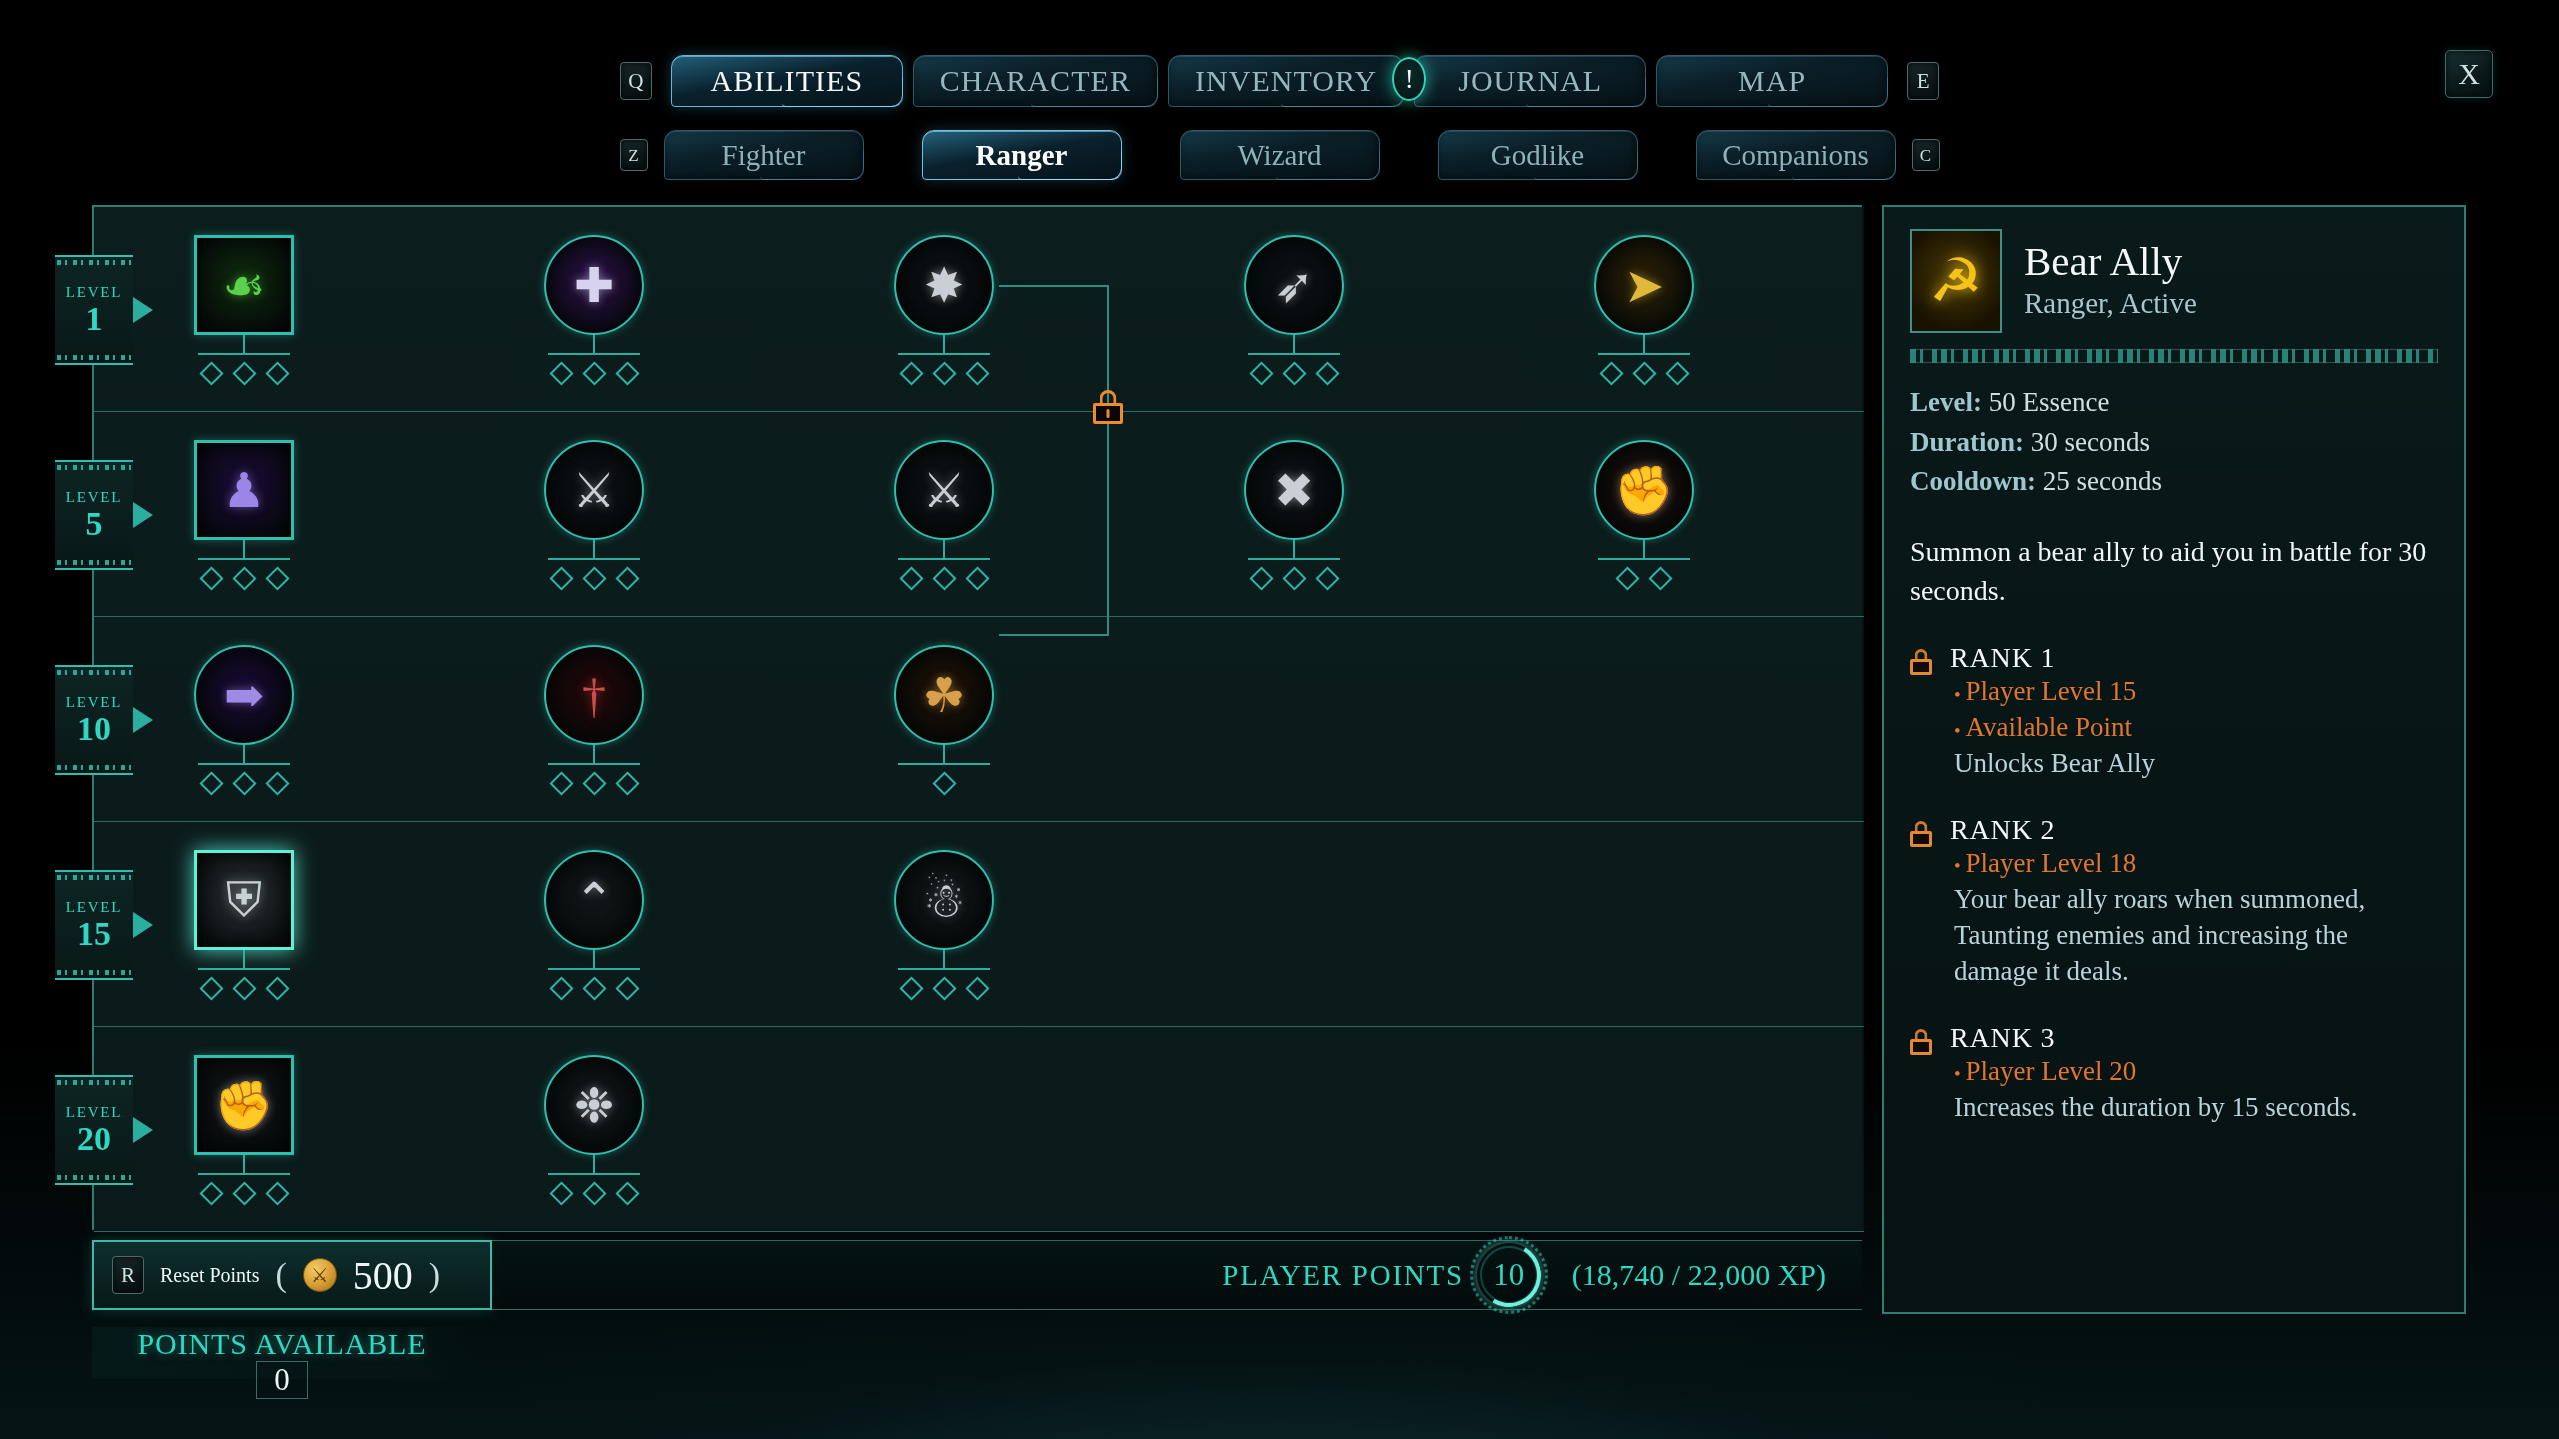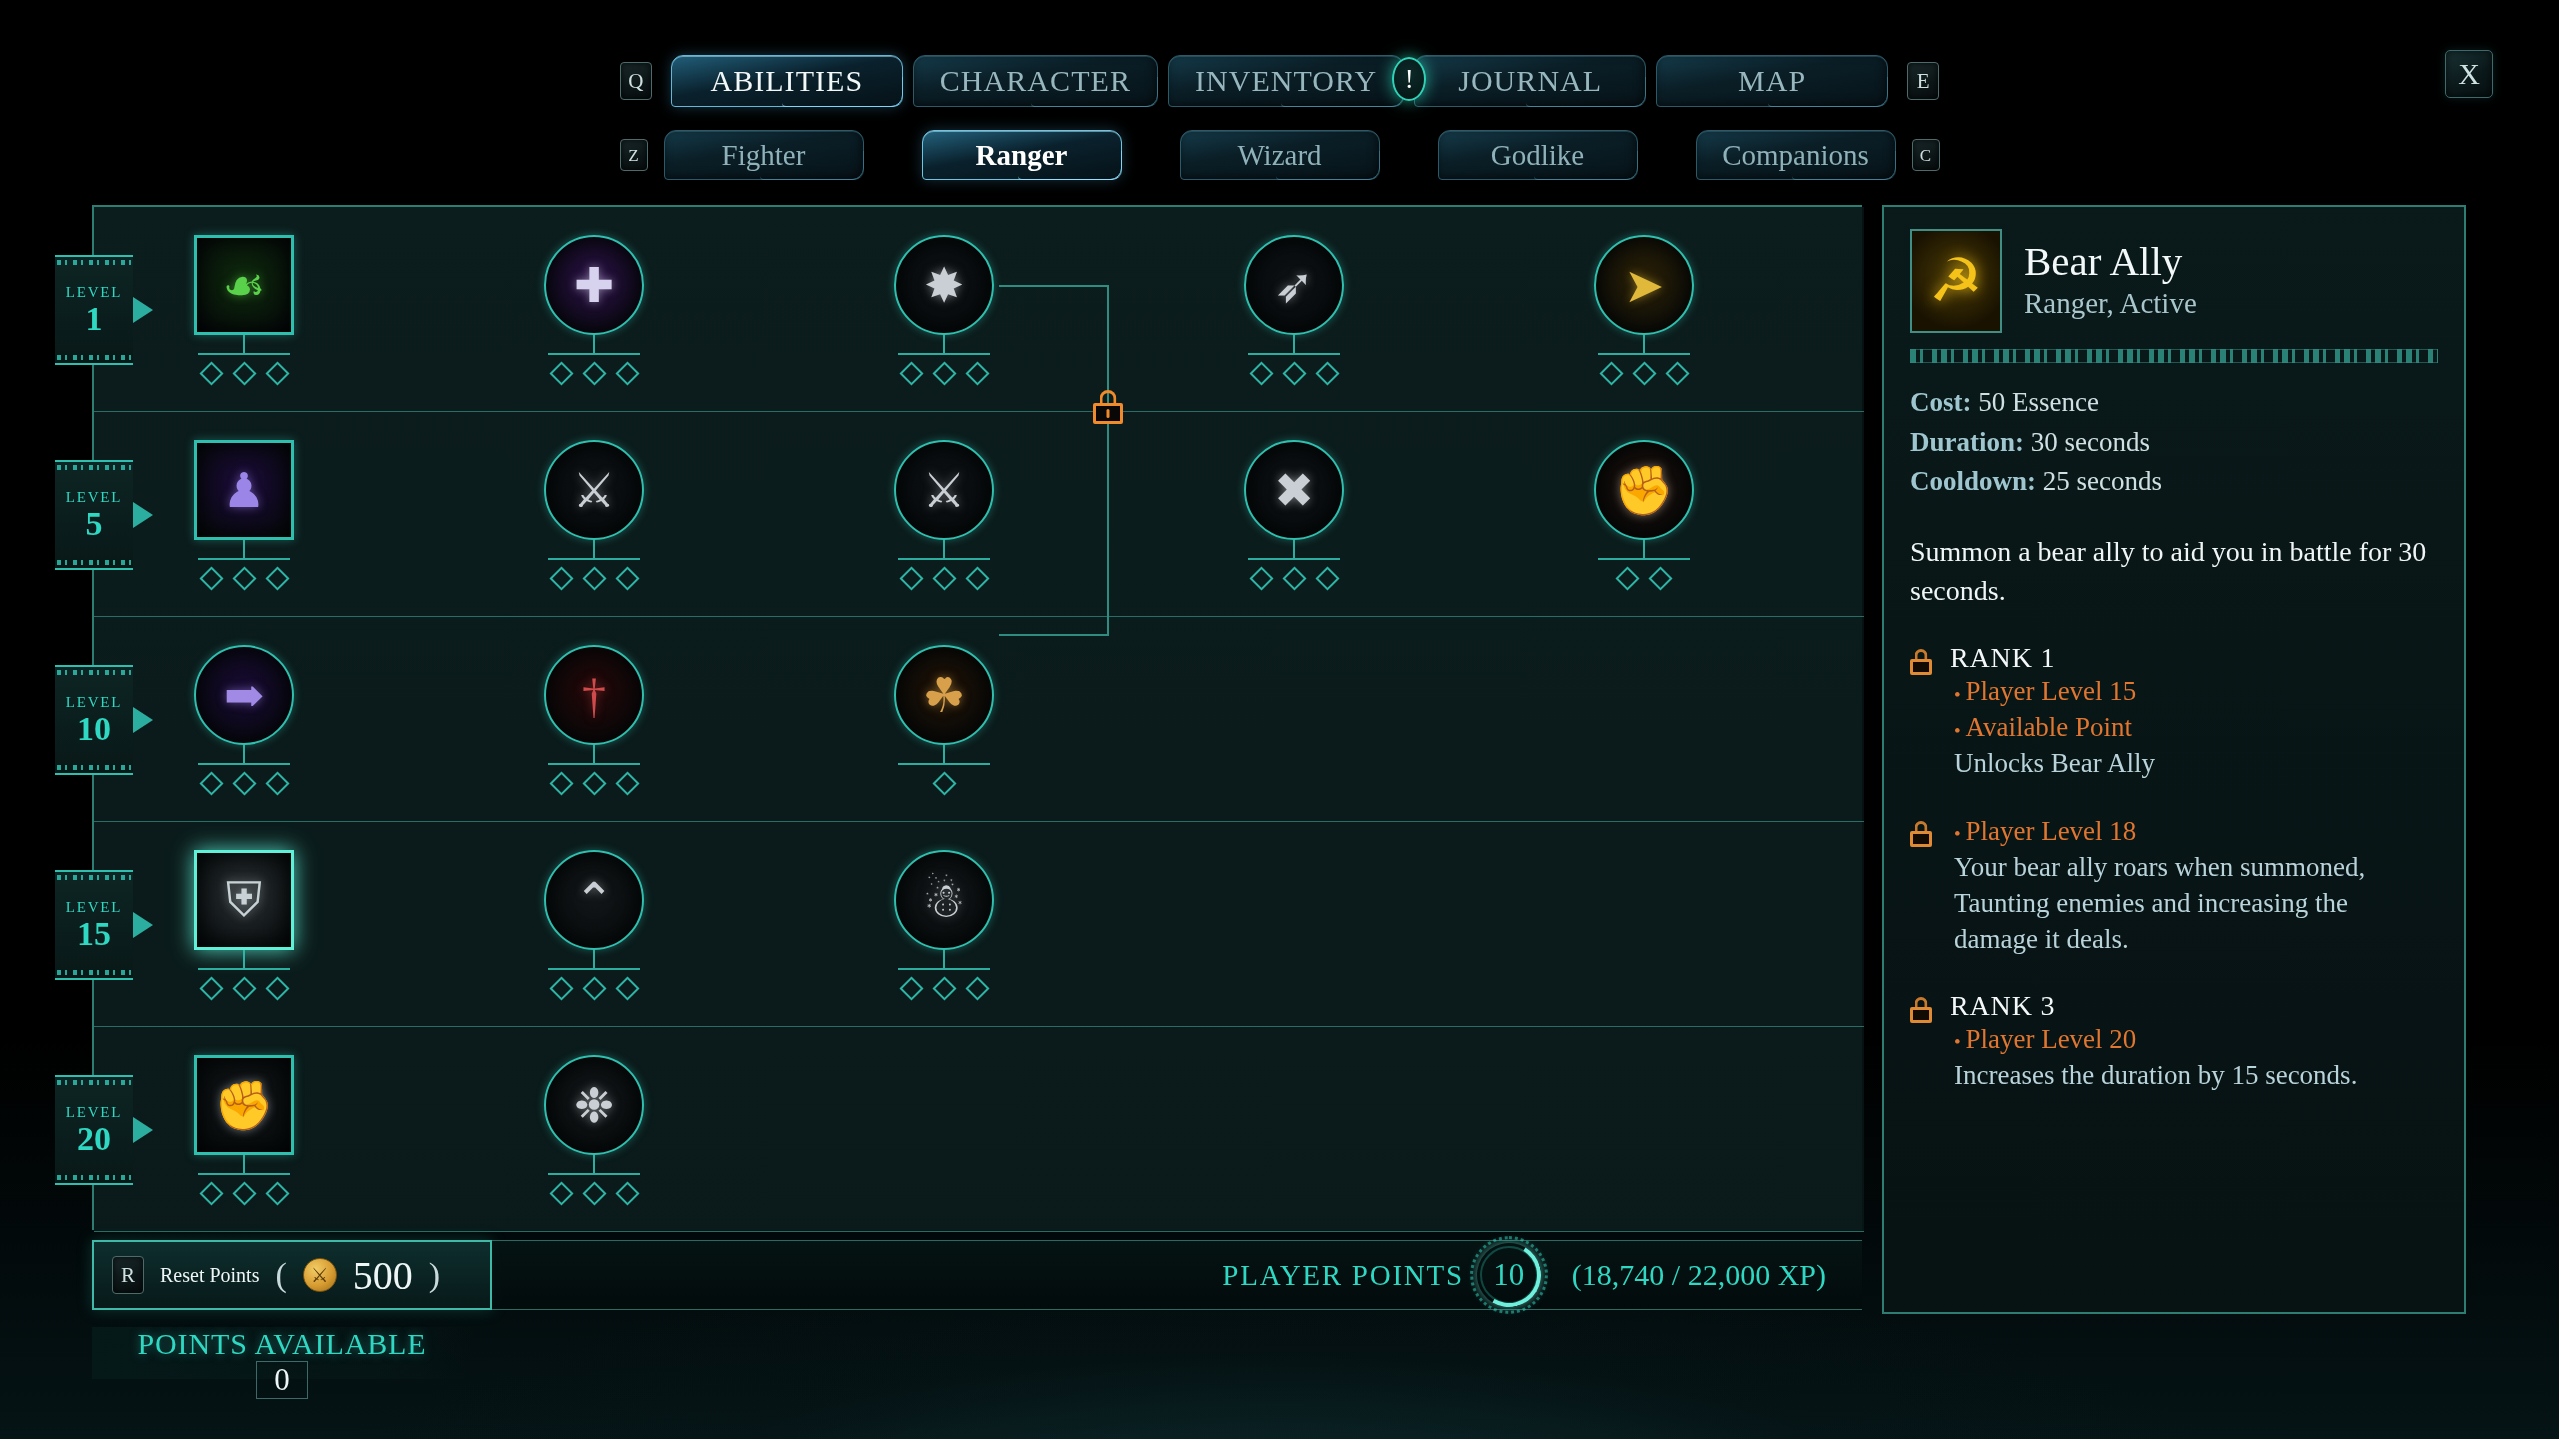--- a/index.html
+++ b/index.html
@@ -569,41 +569,42 @@
       <div id="dicon">
         <span class="beargl">☭</span>
       </div>
       <div>
         <div id="dtitle">Bear Ally</div>
         <div id="dsub">Ranger, Active</div>
       </div>
     </div>
     <div id="ddiv"></div>
     <div id="dstats">
-        <div class="stat"><b>Cost:</b> <span>50 Essence</span></div>
+        <div class="stat"><b>Level:</b> <span>50 Essence</span></div>
         <div class="stat"><b>Duration:</b> <span>30 seconds</span></div>
         <div class="stat"><b>Cooldown:</b> <span>25 seconds</span></div>
       </div>
     <div id="ddesc">Summon a bear ally to aid you in battle for 30 seconds.</div>
     <div id="dranks">
         <div class="rank">
           <div class="rlock">
             <div class="shackle"></div>
             <div class="body"></div>
           </div>
           <div class="rtitle">RANK 1</div>
           <div class="req">Player Level 15</div>
           <div class="req">Available Point</div>
           <div class="reff">Unlocks Bear Ally</div>
         </div>
         <div class="rank">
           <div class="rlock">
             <div class="shackle"></div>
             <div class="body"></div>
           </div>
+          <div class="rtitle">RANK 2</div>
           <div class="req">Player Level 18</div>
           <div class="reff">Your bear ally roars when summoned, Taunting enemies and increasing the damage it deals.</div>
         </div>
         <div class="rank">
           <div class="rlock">
             <div class="shackle"></div>
             <div class="body"></div>
           </div>
           <div class="rtitle">RANK 3</div>
           <div class="req">Player Level 20</div>

